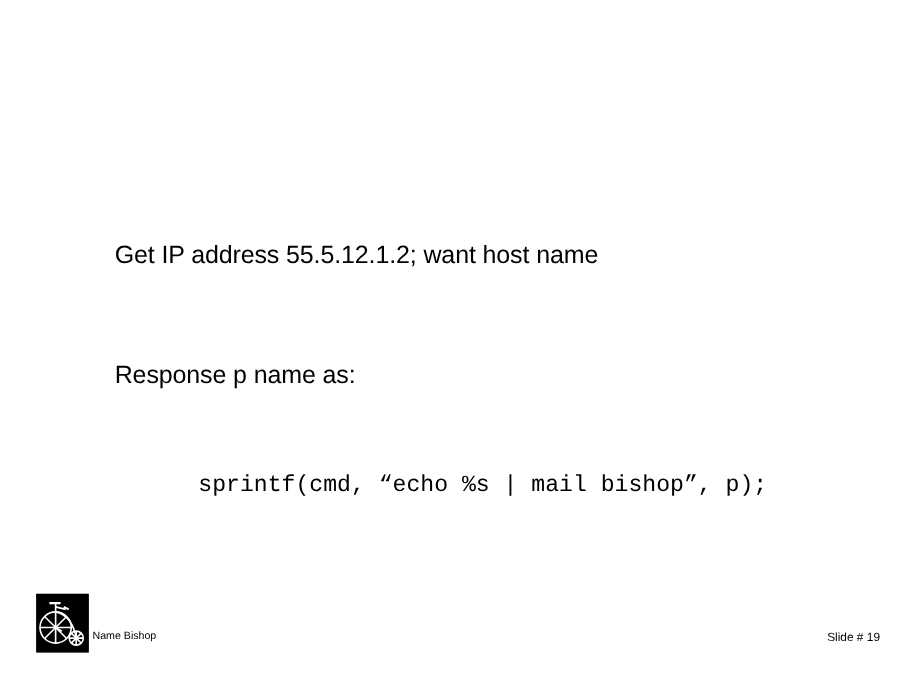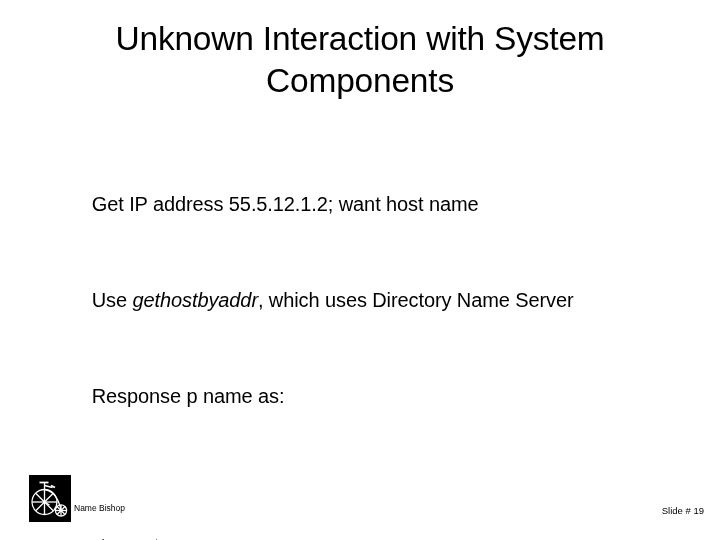--- a/index.html
+++ b/index.html
@@ -95,39 +95,35 @@
     line-height: 12px;
     color: #000000;
     white-space: pre;
   }
 </style>
 </head>
 <body>
 
 <div class="slide">
 
-  <div class="title">
-    <span class="title-line">Unknown Interaction with System</span>
-    <span class="title-line">Components</span>
-  </div>
 
   <div class="body-block">
 
     <div class="bline">
       <span>Get IP address 55.5.12.1.2; want host name</span>
     </div>
 
-    <div class="bline">
-      <span>Use </span><em>gethostbyaddr</em><span>, which uses Directory Name Server</span>
-    </div>
 
     <div class="bline">
       <span>Response p name as:</span>
     </div>
 
+    <div class="cline indent-1">
+      <span>sprintf(cmd, “echo %s | mail bishop”, p);</span>
+    </div>
 
     <div class="cline indent-1">
       
     </div>
 
   </div>
 
   <div class="footer-logo">
     <svg width="42" height="47" viewBox="0 0 42 47" xmlns="http://www.w3.org/2000/svg">
       <rect x="0" y="0" width="42" height="47" fill="#000000"></rect>

